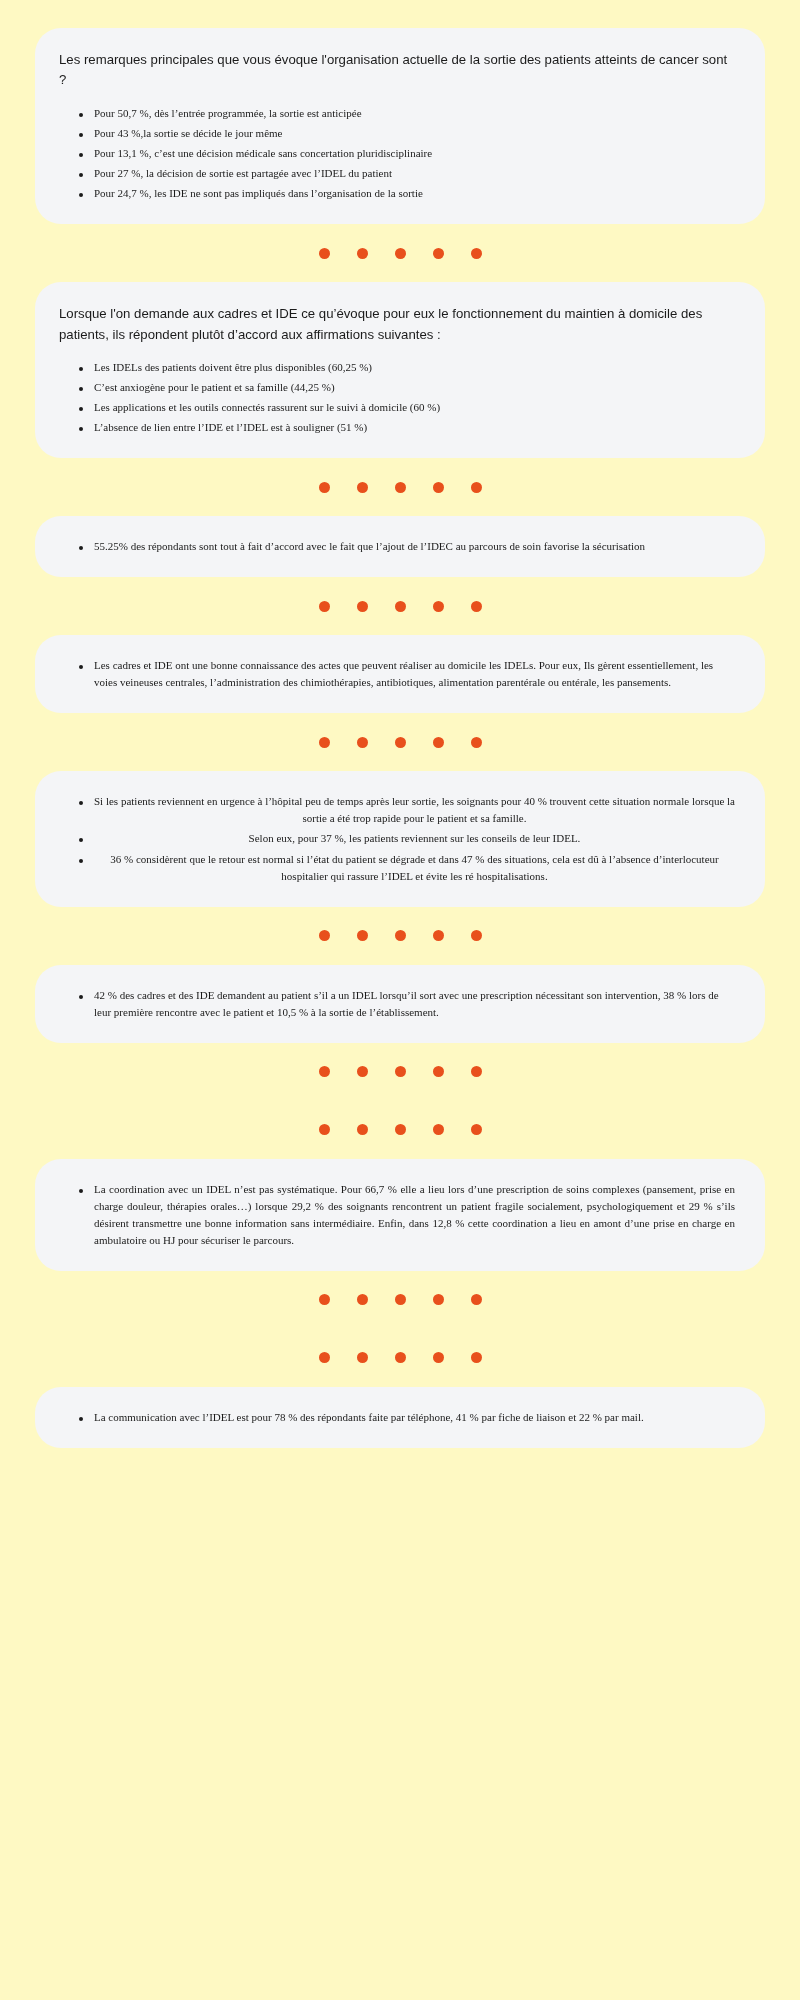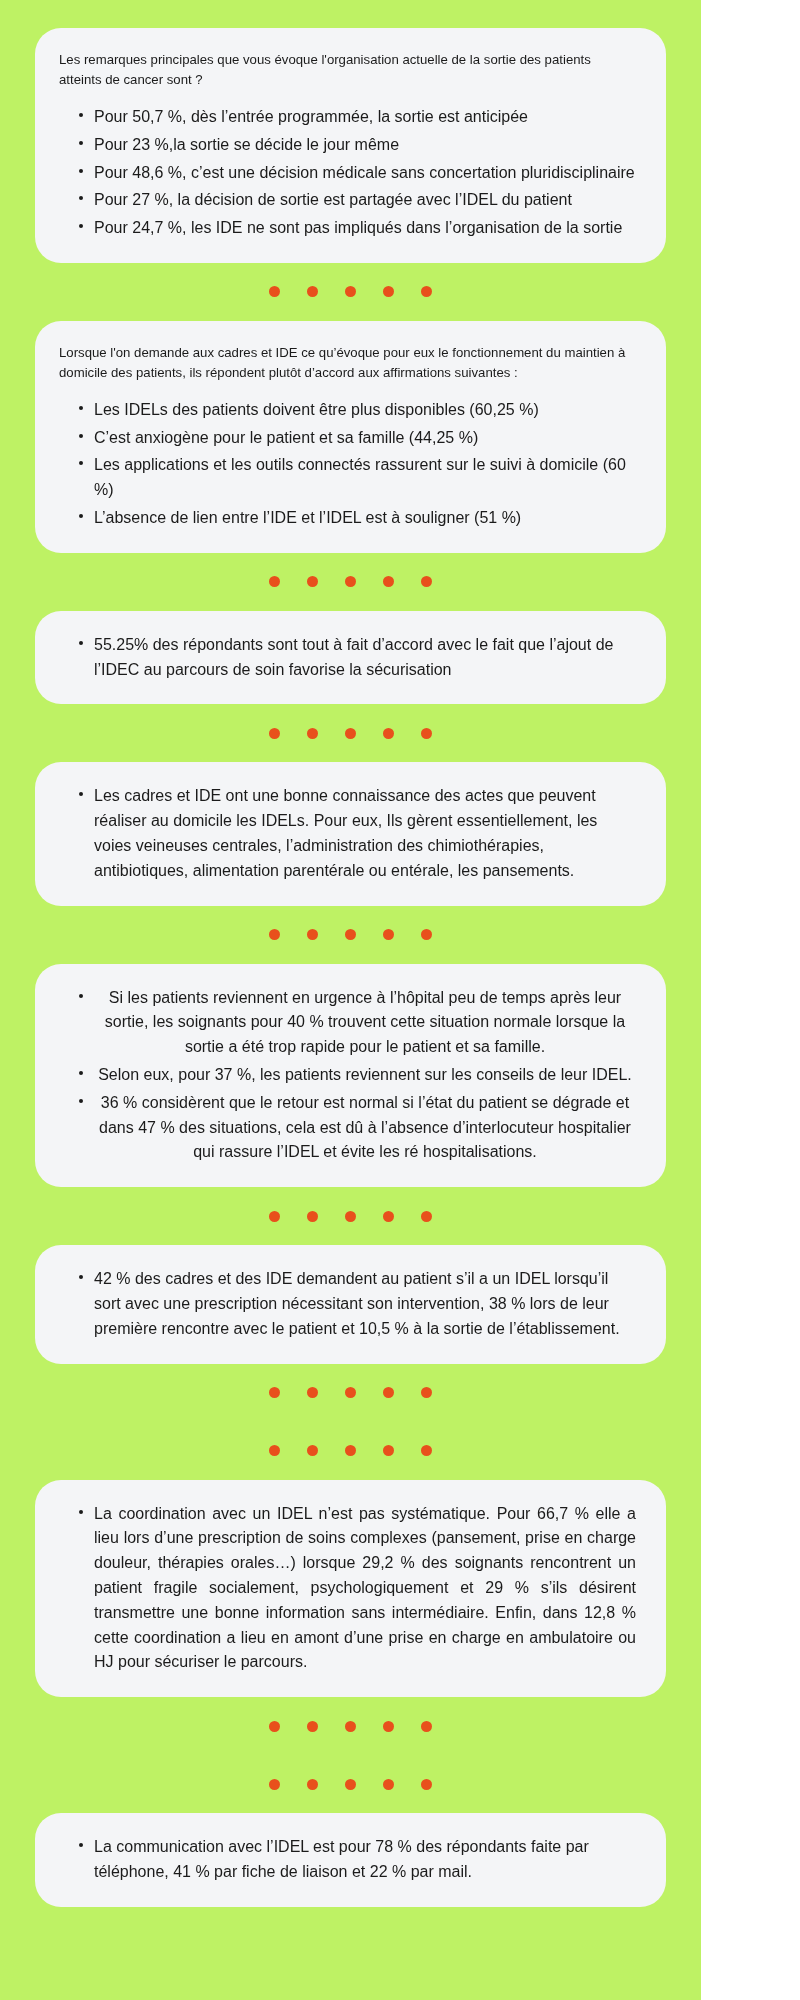--- a/index.html
+++ b/index.html
@@ -10,23 +10,23 @@
   }
   body {
     width: 800px;
     min-height: 2000px;
     font-family: "Liberation Sans", "DejaVu Sans", sans-serif;
     -webkit-font-smoothing: antialiased;
   }
 
   #page {
     position: relative;
-    width: 701px;
+    width: 800px;
     min-height: 2000px;
-    background: #bef264;
+    background: #fef9c3;
     box-sizing: border-box;
     padding: 28px 35px 8px 35px;
   }
 
   
   .card {
     background: #f4f5f7;
     border-radius: 26px;
     box-sizing: border-box;
     padding: 22px 30px 22px 24px;
@@ -44,23 +44,24 @@
   .card ul {
     margin: 0;
     padding: 0 0 0 20px;
     list-style: none;
   }
 
   .card ul li {
     position: relative;
     margin: 0 0 3px 0;
     padding-left: 15px;
-    font-size: 16px;
+    font-size: 11px;
     line-height: 1.55;
     color: #1b1b1b;
+    font-family: Liberation Serif, serif;
   }
 
   .card ul li:last-child { margin-bottom: 0; }
 
   .card ul li::before {
     content: "";
     position: absolute;
     left: 0;
     top: 8px;
     width: 4px;
@@ -93,22 +94,22 @@
 </style>
 </head>
 <body>
 
 <div id="page">
   <div id="content-root">
       <div class="card" style="background: rgb(244, 245, 247); color: rgb(27, 27, 27);">
         <p class="card-intro">Les remarques principales que vous évoque l'organisation actuelle de la sortie des patients atteints de cancer sont ?</p>
         <ul>
           <li>Pour 50,7 %, dès l’entrée programmée, la sortie est anticipée</li>
-          <li>Pour 23 %,la sortie se décide le jour même</li>
-          <li>Pour 48,6 %, c’est une décision médicale sans concertation pluridisciplinaire</li>
+          <li>Pour 43 %,la sortie se décide le jour même</li>
+          <li>Pour 13,1 %, c’est une décision médicale sans concertation pluridisciplinaire</li>
           <li>Pour 27 %, la décision de sortie est partagée avec l’IDEL du patient</li>
           <li>Pour 24,7 %, les IDE ne sont pas impliqués dans l’organisation de la sortie</li>
         </ul>
       </div>
       <div class="separator">
         <span class="dot" style="background: rgb(232, 80, 28);"></span>
         <span class="dot" style="background: rgb(232, 80, 28);"></span>
         <span class="dot" style="background: rgb(232, 80, 28);"></span>
         <span class="dot" style="background: rgb(232, 80, 28);"></span>
         <span class="dot" style="background: rgb(232, 80, 28);"></span>

